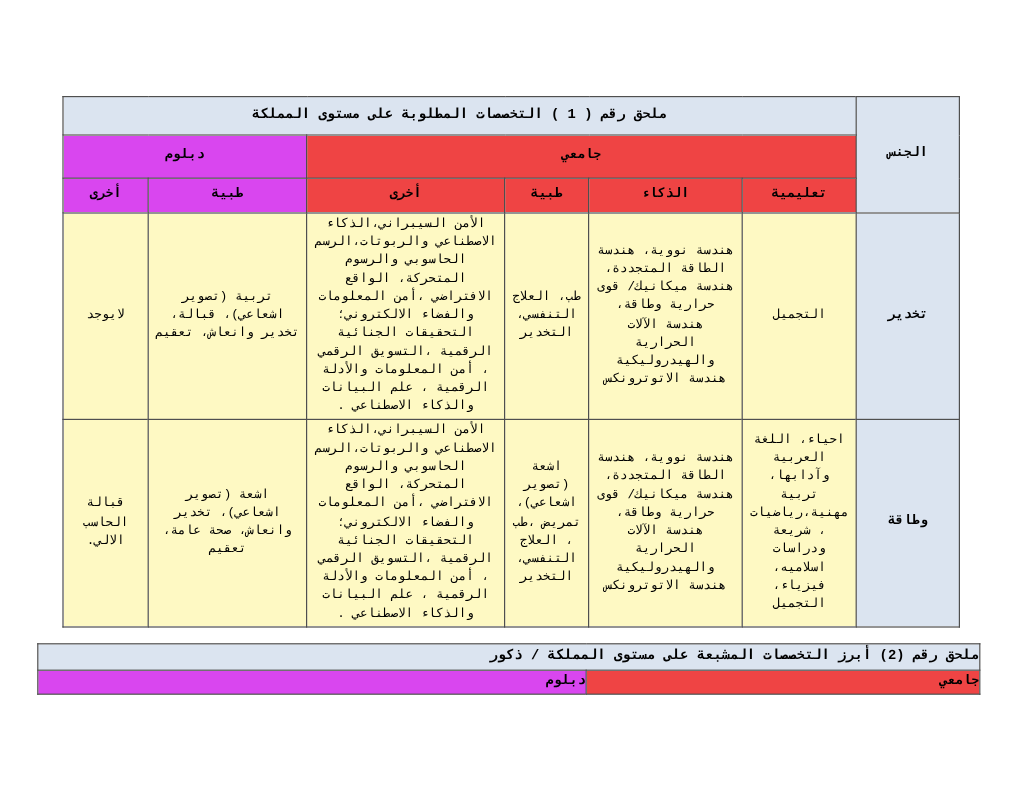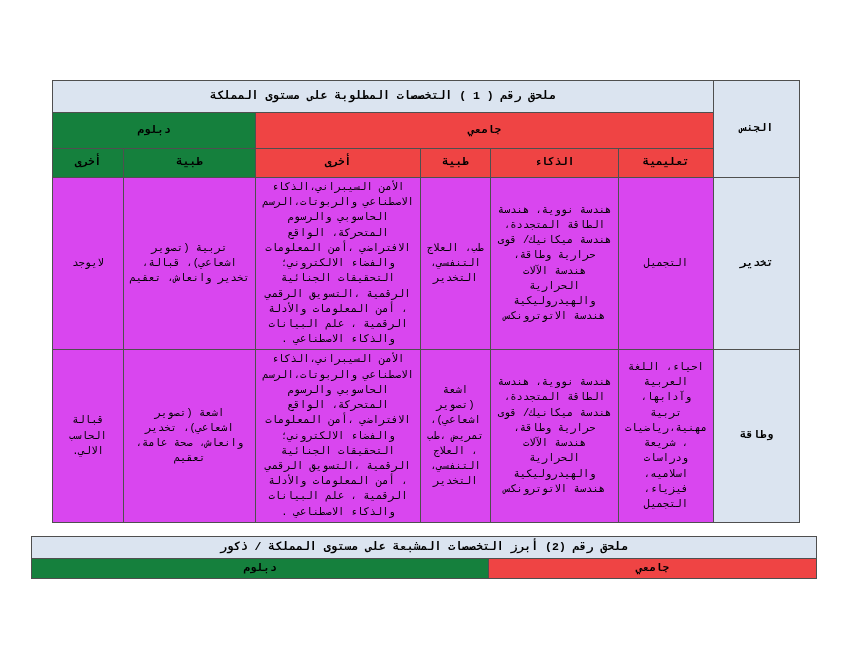--- a/index.html
+++ b/index.html
@@ -28,35 +28,35 @@
     padding:2px 5px;
     font-size:10.5px;
     line-height:1.45;
     overflow:hidden;
     word-wrap:break-word;
     font-family:Liberation Mono, monospace;
   }
   .hdr { font-weight:bold; font-size:11px; }
   .title-cell { font-weight:bold; font-size:11.5px; }
   .blue   { background:#dbe4f0; }
-  .pink   { background:#15803d;margin-top:26px; }
+  .pink   { background:#d946ef;margin-top:26px; }
   .yellow { background:#ef4444; }
-  .white  { background:#d946ef; }
+  .white  { background:#fef9c3; }
 
   #table1 { right:50px; top:80px; width:747px; }
   #table1 tr.r-title { height:32px; }
   #table1 tr.r-l2    { height:36px; }
   #table1 tr.r-l3    { height:29px; }
   #table1 tr.r-f     { height:118px; }
   #table1 tr.r-m     { height:115px; }
 
   #table2 { right:33px; top:536px; width:785px; }
   #table2 tr.r2-title { height:22px; }
   #table2 tr.r2-l2    { height:20px; }
-  #table2 td { padding:1px 16px; }
+  #table2 td { padding:1px 0;text-align:right; }
 </style>
 </head>
 <body>
 
 <div class="page">
 
   <table id="table1">
     <colgroup>
       <col style="width:86px">
       <col style="width:95px">

